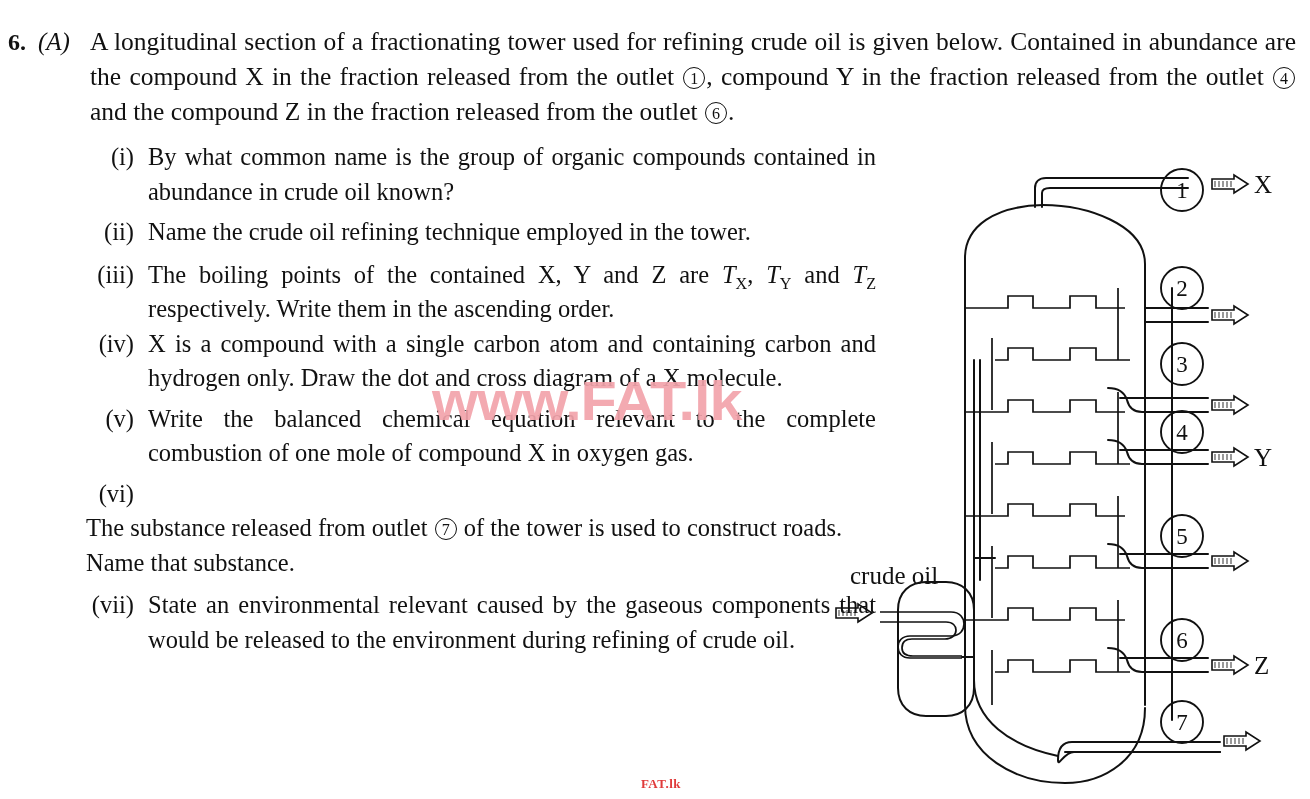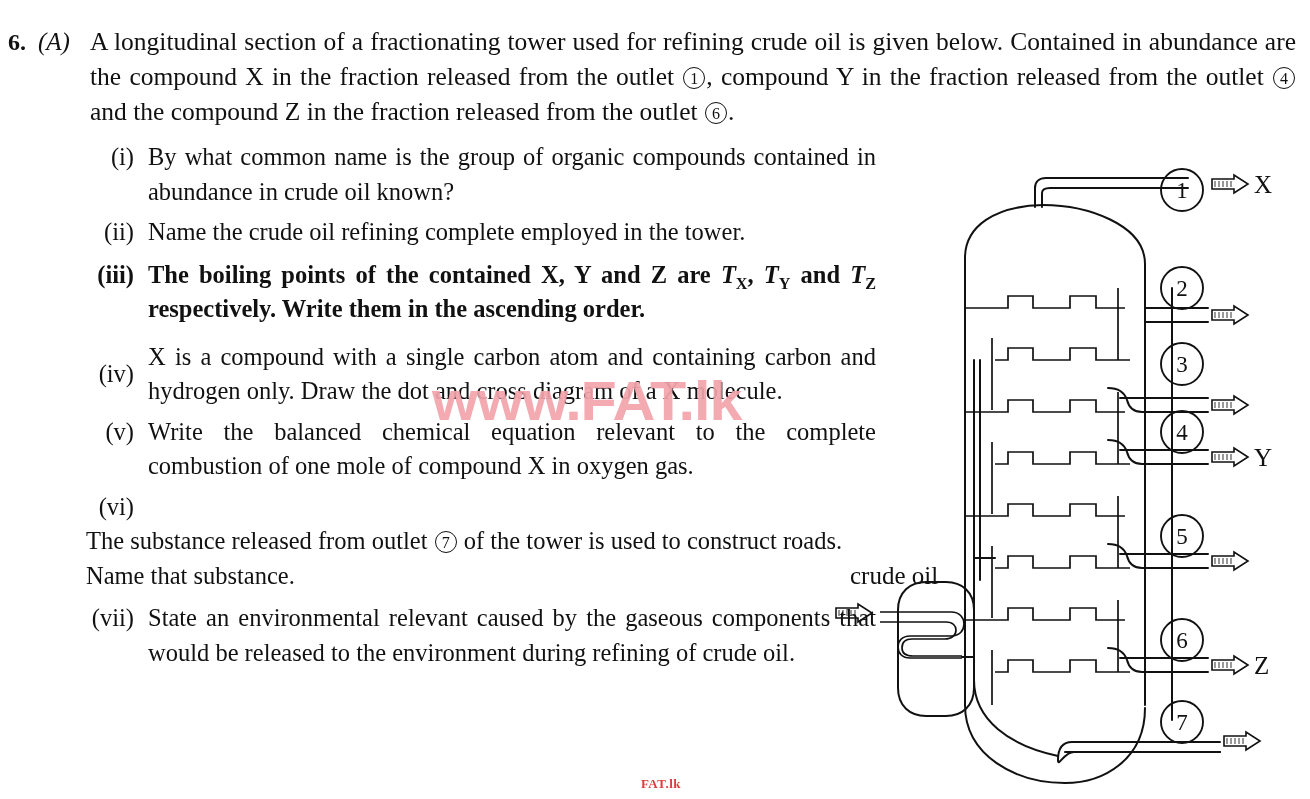--- a/index.html
+++ b/index.html
@@ -120,22 +120,22 @@
   .subitem .body {
     flex: 1 1 auto;
     text-align: justify;
     text-justify: inter-word;
   }
   .subitem .body.nojust { text-align: left; }
 
   
   #sub-i   { margin-bottom: 6px; }
   #sub-ii  { margin-bottom: 8px; }
-  #sub-iii { margin-bottom: 13px; font-weight: bold; }
-  #sub-iv  { margin-bottom: 6px; align-items: center; }
+  #sub-iii { margin-bottom: 0; }
+  #sub-iv  { margin-bottom: 6px; }
   #sub-v   { margin-bottom: 6px; }
   #sub-vi  { margin-bottom: 8px; flex-direction: column; }
 
   .ital { font-style: italic; }
   sub {
     font-size: 0.66em;
     vertical-align: -0.38em;
     line-height: 0;
   }
 
@@ -212,21 +212,21 @@
 
     <div class="sublist">
 
       <div class="subitem" id="sub-i">
         <span class="lbl">(i)</span>
         <span class="body">By what common name is the group of organic compounds contained in abundance in crude oil known?</span>
       </div>
 
       <div class="subitem" id="sub-ii">
         <span class="lbl">(ii)</span>
-        <span class="body">Name the crude oil refining complete employed in the tower.</span>
+        <span class="body">Name the crude oil refining technique employed in the tower.</span>
       </div>
 
       <div class="subitem" id="sub-iii">
         <span class="lbl">(iii)</span>
         <span class="body"><span>The boiling points of the contained X, Y and Z are </span><span class="ital">T</span><sub>X</sub><span>, </span><span class="ital">T</span><sub>Y</sub><span> and </span><span class="ital">T</span><sub>Z</sub><span> respectively. Write them in the ascending order.</span></span>
       </div>
 
       <div class="subitem" id="sub-iv">
         <span class="lbl">(iv)</span>
         <span class="body">X is a compound with a single carbon atom and containing carbon and hydrogen only. Draw the dot and cross diagram of a X molecule.</span>

